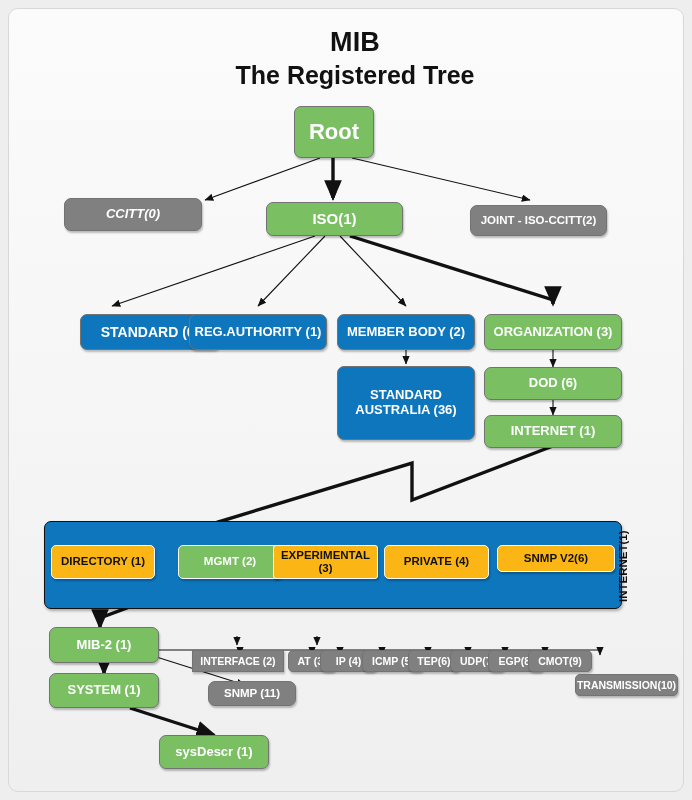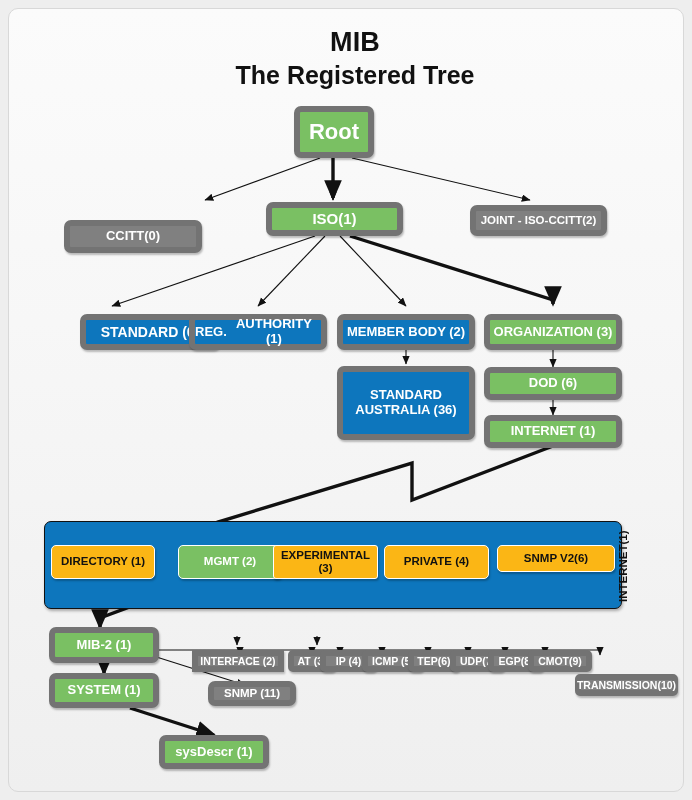--- a/index.html
+++ b/index.html
@@ -6,21 +6,21 @@
   body{width:692px;height:800px;font-family:"Liberation Sans",sans-serif;}
   #canvas{
     position:absolute;left:8px;top:8px;width:676px;height:784px;
     background:linear-gradient(180deg,#fbfbfb 0%,#f7f7f7 40%,#efefef 100%);
     border:1px solid #d8d8d8;border-radius:10px;box-sizing:border-box;
     overflow:hidden;
   }
   #svg-layer{position:absolute;left:0;top:0;width:692px;height:800px;pointer-events:none;}
   .node{
     position:absolute;box-sizing:border-box;
-    border:6px solid #737373;border-radius:7px;
+    border:1px solid #737373;border-radius:7px;
     color:#ffffff;font-weight:bold;
     display:flex;align-items:center;justify-content:center;text-align:center;
     line-height:1.15;
     box-shadow:1px 2px 2px rgba(0,0,0,0.25);
   }
   .green{background:#7ac063;}
   .blue{background:#0d76bd;}
   .gray{background:#808080;}
   .orange{background:#fbb615;color:#111111;border:1px solid #ffffff;}
   .orange.sel{background:#7ac063;color:#ffffff;margin-left:15px;}
@@ -100,21 +100,21 @@
   <g stroke="#111111" fill="none" stroke-width="1.1" marker-end="url(#ah-thin)">
     <path d="M237,636 L237,645"></path>
     <path d="M317,636 L317,645"></path>
   </g>
 </svg>
 
 <div class="node green" style="left:294px;top:106px;width:80px;height:52px;font-size:22px;">
   <span>Root</span>
 </div>
 
-<div class="node gray" style="left:64px;top:220px;width:138px;height:33px;font-size:13px;">
+<div class="node gray" style="left:64px;top:198px;width:138px;height:33px;font-size:13px;font-style:italic;">
   <span>CCITT(0)</span>
 </div>
 
 <div class="node green" style="left:266px;top:202px;width:137px;height:34px;font-size:15px;">
   <span>ISO(1)</span>
 </div>
 
 <div class="node gray" style="left:470px;top:205px;width:137px;height:31px;font-size:11.5px;">
   <span>JOINT - ISO-CCITT(2)</span>
 </div>

